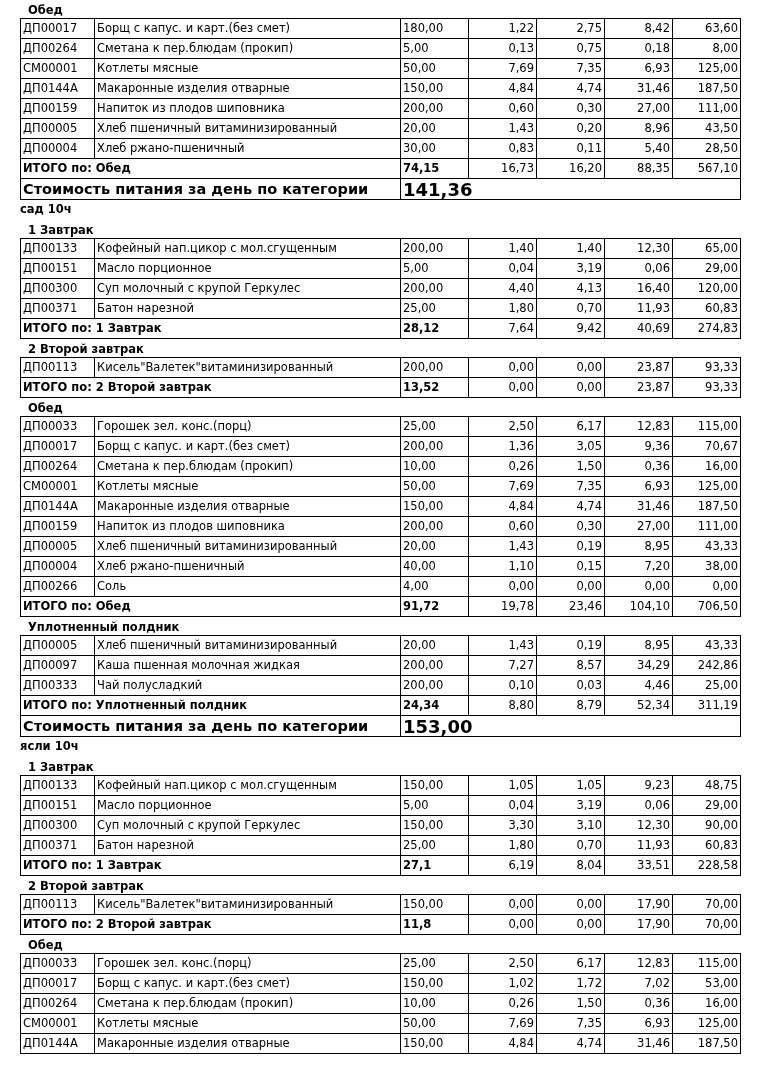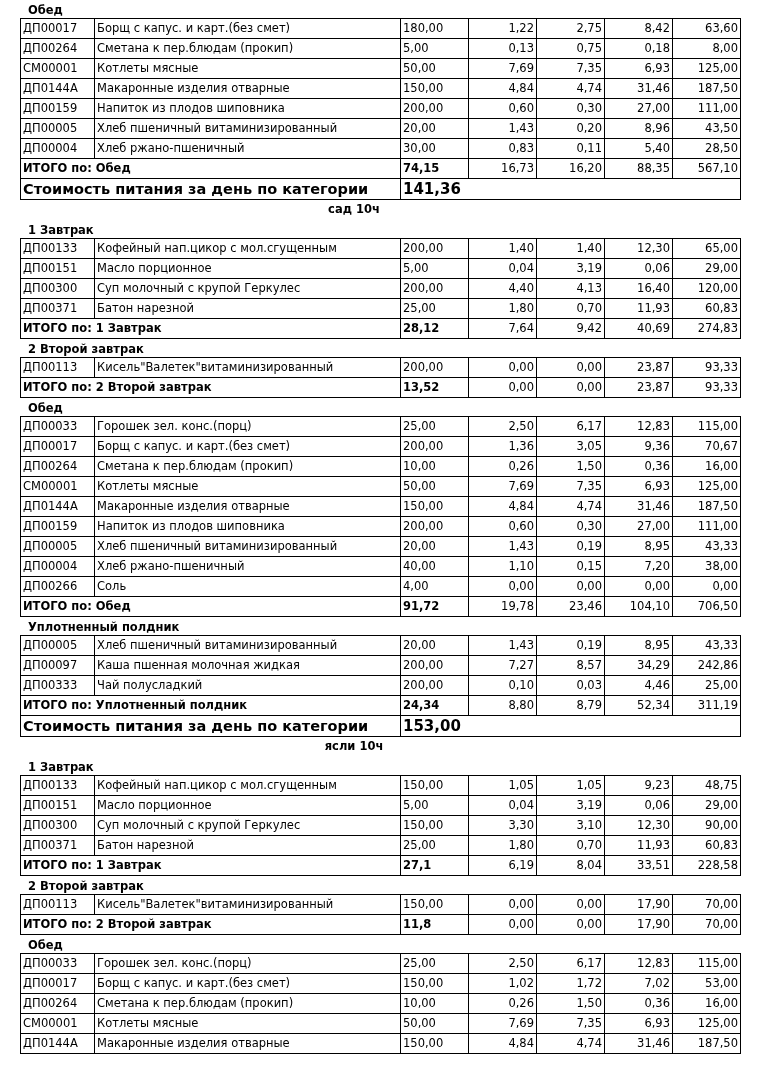--- a/index.html
+++ b/index.html
@@ -1,33 +1,33 @@
 <!DOCTYPE html>
 <html><head>
 <meta charset="utf-8">
 <style>
   html, body { margin:0; padding:0; background:#fff; }
   body { width:757px; height:1071px; overflow:hidden; position:relative;
          font-family:"DejaVu Sans", sans-serif; font-size:11.5px; color:#000; }
   #doc { position:absolute; left:20px; top:0; width:668px; }
   .sec-head { height:18px; line-height:20px; font-weight:bold; padding-left:8px; font-size:11.5px; }
-  .cat-head { height:20px; line-height:18px; font-weight:bold; text-align:center; font-size:11.5px; }
+  .cat-head { height:20px; line-height:18px; font-weight:bold; text-align:left; font-size:11.5px; }
   table { border-collapse:collapse; width:721px; table-layout:fixed; }
   td { border:1px solid #000; height:19px; padding:0 2px; white-space:nowrap; overflow:hidden; line-height:19px; }
   col.c-code { width:74px; }
   col.c-name { width:306px; }
   col.c-qty { width:68px; }
   col.c-n { width:68px; }
   col.c-cost { width:68px; }
   td.qty { text-align:left; }
   td.num { text-align:right; }
   tr.total td { font-weight:bold;margin-top:15px; }
   tr.total td.num { font-weight:normal; }
   .day-row td { height:20px; font-weight:bold; font-size:14.5px; }
-  .day-row td.day-val { font-size:15px; }
+  .day-row td.day-val { font-size:18px; }
 </style>
 </head>
 <body>
 
 <div id="doc">
     <div class="sec-head">Обед</div>
     <table>
       <colgroup>
         <col class="c-code">
         <col class="c-name">

